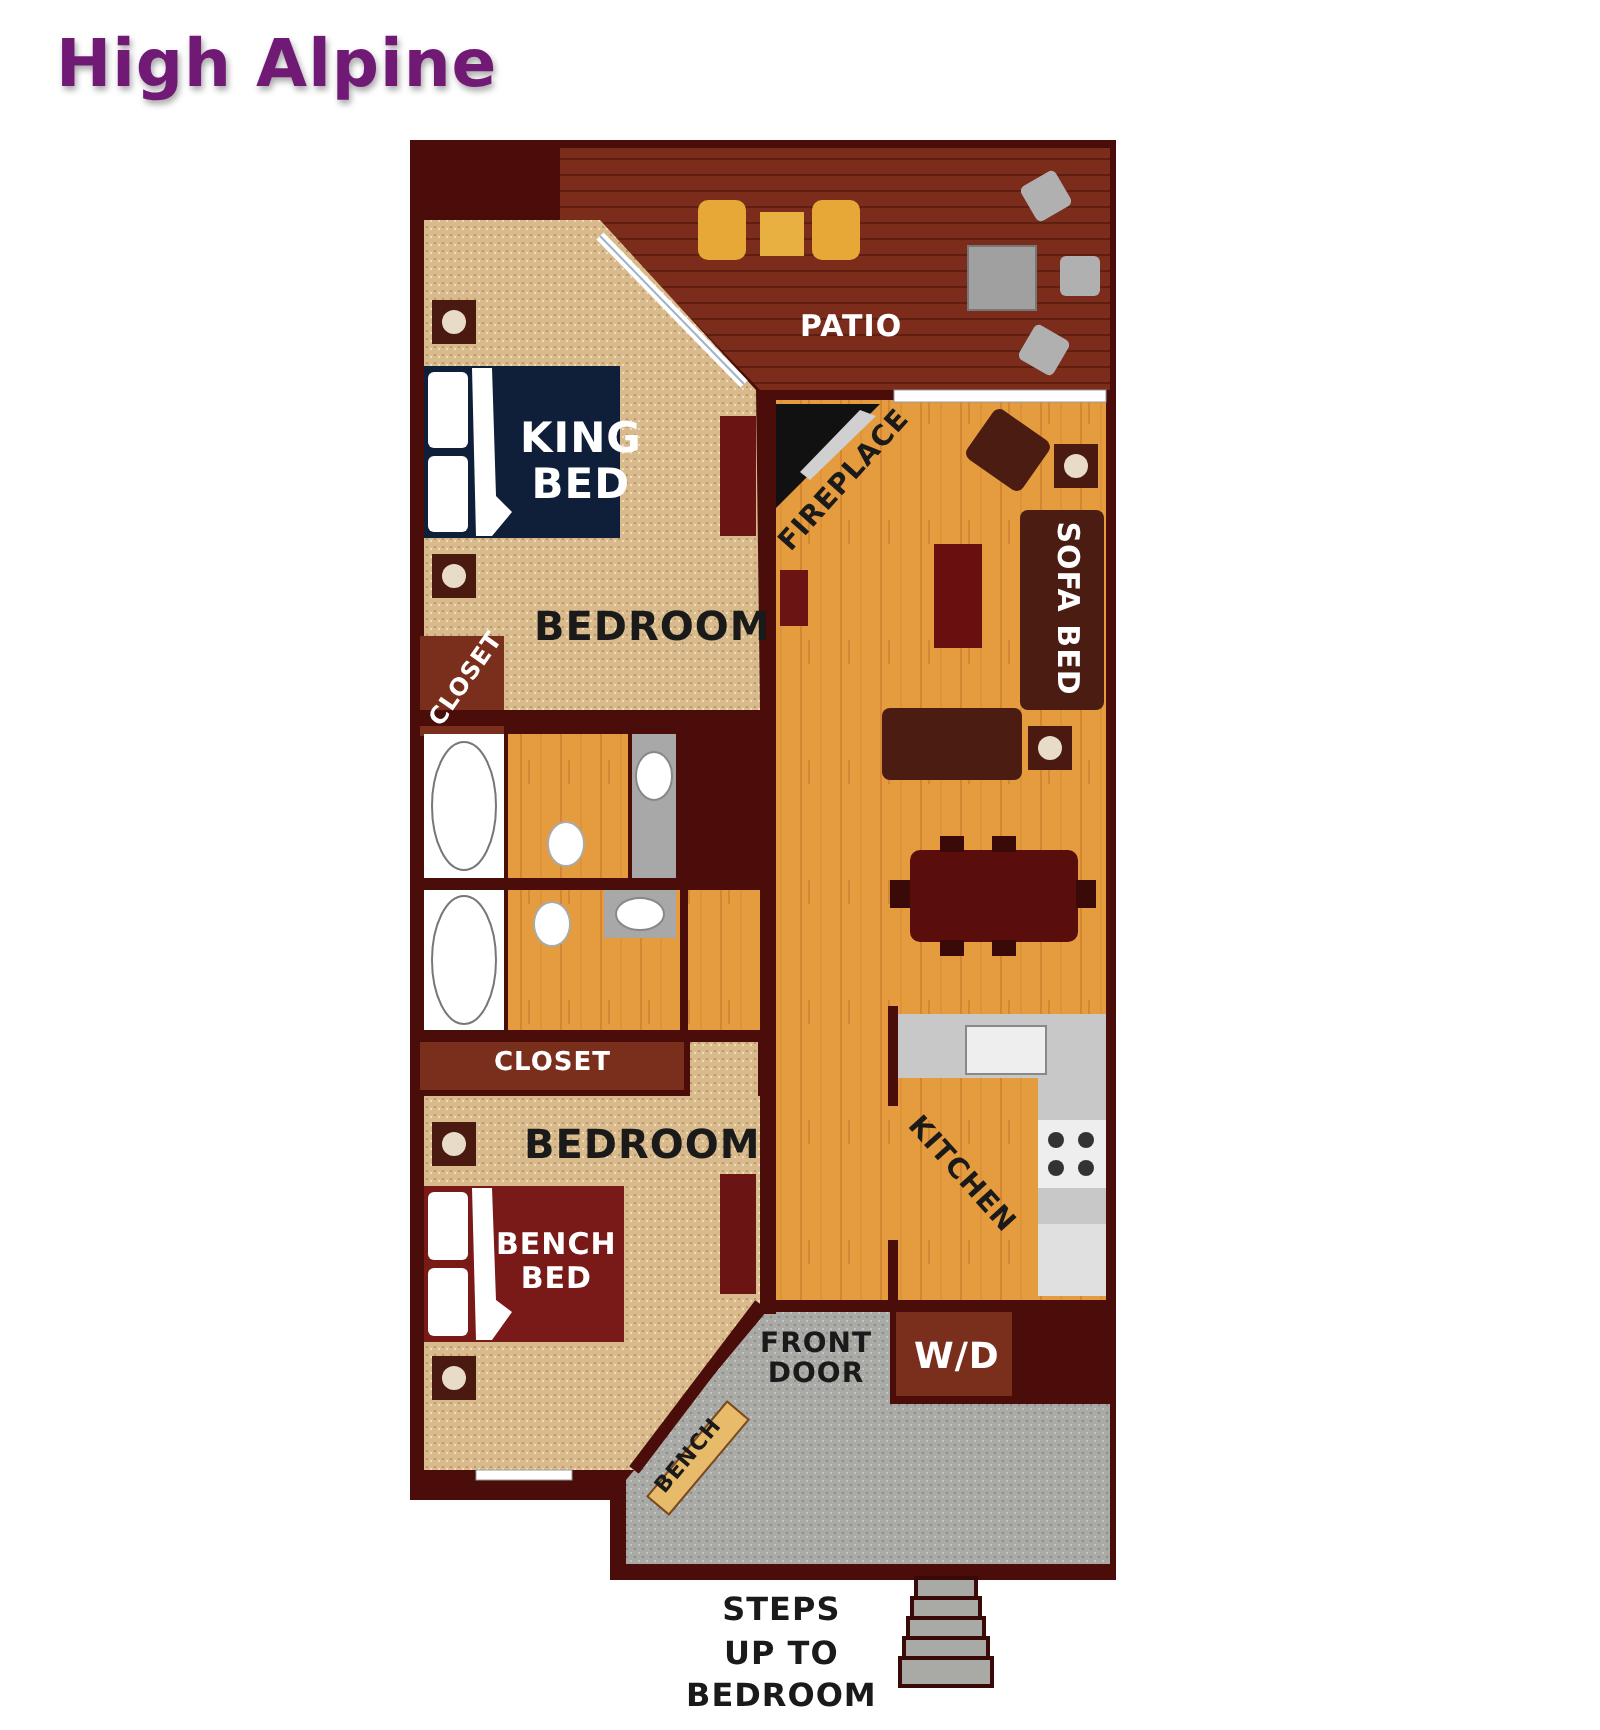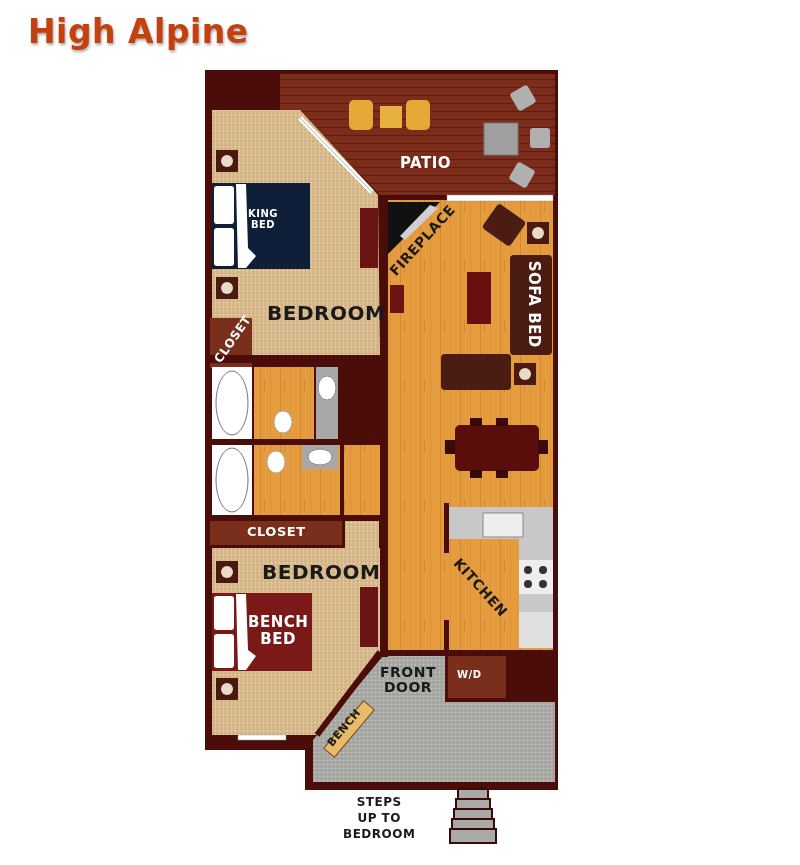--- a/index.html
+++ b/index.html
@@ -1,17 +1,17 @@
 <!DOCTYPE html>
 <html><head>
 <meta charset="utf-8">
 <style>
   html,body{margin:0;padding:0;background:#fff;}
   body{width:800px;height:865px;position:relative;overflow:hidden;font-family:"DejaVu Sans","Liberation Sans",sans-serif;}
-  .title{position:absolute;left:28px;top:12px;font-size:33px;font-weight:bold;color:#c2410c;text-shadow:1px 2px 3px rgba(0,0,0,.35);letter-spacing:0.5px;}
+  .title{position:absolute;left:28px;top:12px;font-size:33px;font-weight:bold;color:#701a75;text-shadow:1px 2px 3px rgba(0,0,0,.35);letter-spacing:0.5px;}
   svg.plan{position:absolute;left:0;top:0;}
   .lbl{position:absolute;font-weight:bold;font-size:20px;letter-spacing:0.5px;white-space:nowrap;line-height:1.1;text-align:center;}
   .w{color:#fff;}
   .d{color:#1a1a1a;}
 </style>
 </head>
 <body>
 
 <div class="title">High Alpine</div>
 
@@ -165,21 +165,21 @@
     <rect x="458" y="789" width="30" height="10"></rect>
     <rect x="456" y="799" width="34" height="10"></rect>
     <rect x="454" y="809" width="38" height="10"></rect>
     <rect x="452" y="819" width="42" height="10"></rect>
     <rect x="450" y="829" width="46" height="14"></rect>
   </g>
 </svg>
 
 <div class="lbl w" style="left:400px;top:155px;font-size:15px;">PATIO</div>
 
-<div class="lbl w" style="left:248px;top:208px;font-size:10px;">
+<div class="lbl w" style="left:260px;top:208px;font-size:21px;">
   <div>KING</div>
   <div>BED</div>
 </div>
 
 <div class="lbl d" style="left:267px;top:302px;">BEDROOM</div>
 
 <div class="lbl w" style="left:206px;top:333px;font-size:12px;transform:rotate(-55deg);">CLOSET</div>
 
 <div class="lbl d" style="left:378px;top:233px;font-size:14px;transform:rotate(-48deg);">FIREPLACE</div>
 
@@ -194,21 +194,21 @@
   <div>BED</div>
 </div>
 
 <div class="lbl d" style="left:444px;top:580px;font-size:14px;transform:rotate(48deg);">KITCHEN</div>
 
 <div class="lbl d" style="left:380px;top:665px;font-size:14px;">
   <div>FRONT</div>
   <div>DOOR</div>
 </div>
 
-<div class="lbl w" style="left:457px;top:669px;font-size:10px;">W/D</div>
+<div class="lbl w" style="left:457px;top:669px;font-size:18px;">W/D</div>
 
 <div class="lbl d" style="left:322px;top:722px;font-size:11px;transform:rotate(-50deg);">BENCH</div>
 
-<div class="lbl d" style="left:343px;top:794px;font-size:12px;line-height:1.35;">
+<div class="lbl d" style="left:343px;top:794px;font-size:16px;line-height:1.35;">
   <div>STEPS</div>
   <div>UP TO</div>
   <div>BEDROOM</div>
 </div>
 
 </body></html>

